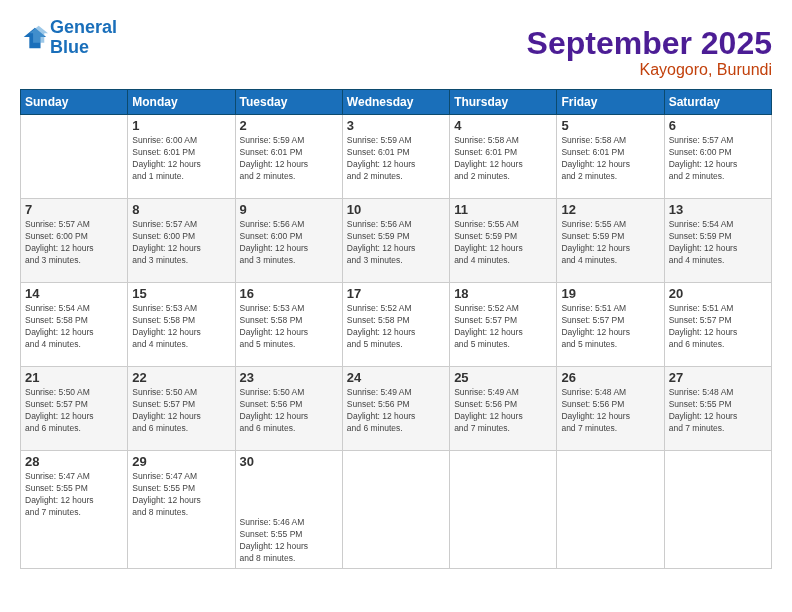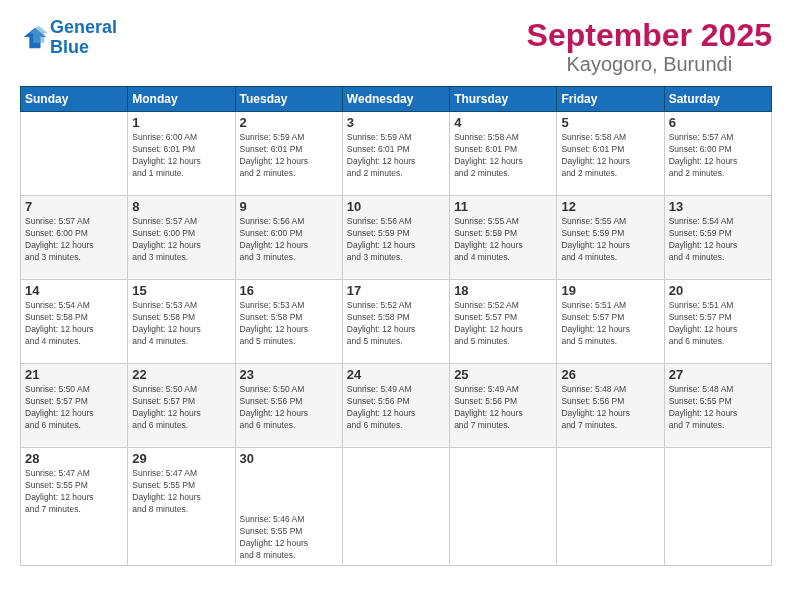--- a/index.html
+++ b/index.html
@@ -40,27 +40,27 @@
       height: 28px;
       margin-right: 2px;
       position: relative;
     }
     .title-block {
       text-align: right;
     }
     .month-title {
       font-size: 32px;
       font-weight: bold;
-      color: #be185d;
+      color: #4c1d95;
       line-height: 1.1;
+      margin-top: 8px;
     }
     .location-title {
-      font-size: 20px;
-      color: #737373;
-      text-align: center;
+      font-size: 16px;
+      color: #c2410c;
     }
     table {
       width: 100%;
       border-collapse: collapse;
       font-size: 9.5px;
     }
     thead tr th {
       background-color: #1a6fba;
       color: #fff;
       padding: 5px 4px;

